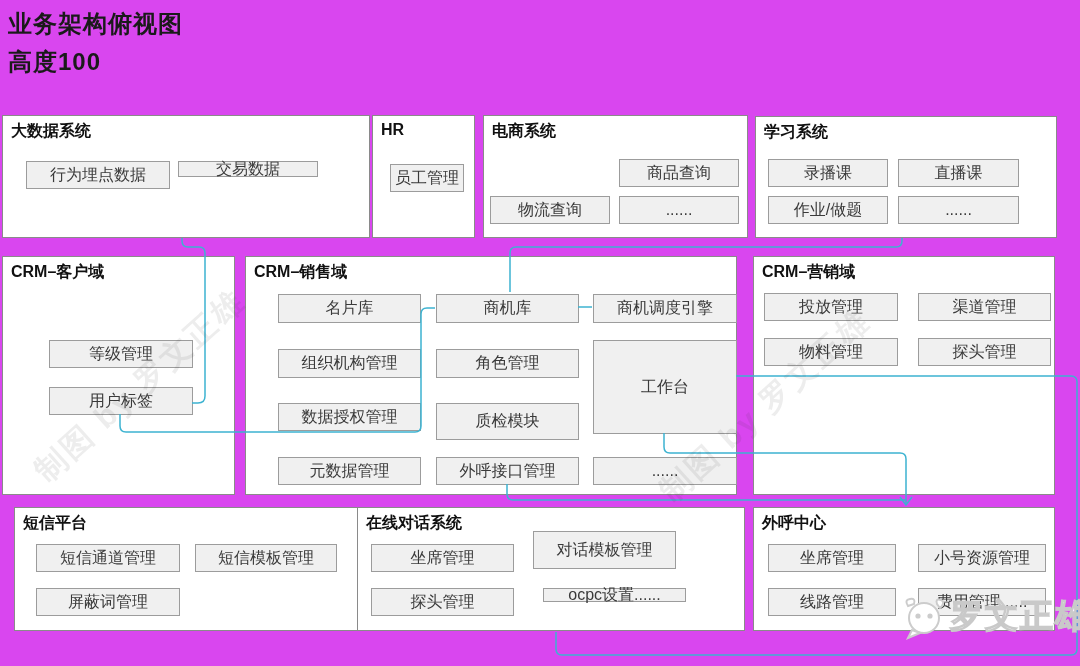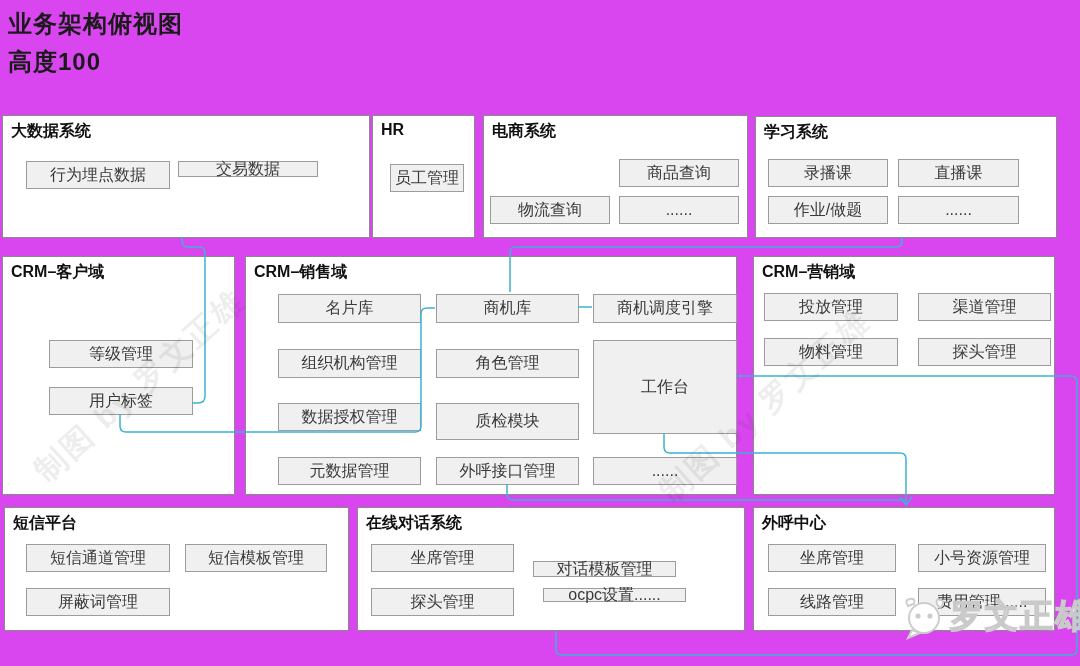--- a/index.html
+++ b/index.html
@@ -91,31 +91,31 @@
   </div>
 
   <div class="sysbox" style="left:753px;top:256px;width:302px;height:239px">
     <div class="sysbox-title">CRM–营销域</div>
     <div class="node" style="left:10px;top:36px;width:134px;height:28px">投放管理</div>
     <div class="node" style="left:164px;top:36px;width:133px;height:28px">渠道管理</div>
     <div class="node" style="left:10px;top:81px;width:134px;height:28px">物料管理</div>
     <div class="node" style="left:164px;top:81px;width:133px;height:28px">探头管理</div>
   </div>
 
-  <div class="sysbox" style="left:4px;top:507px;width:345px;height:124px">
+  <div class="sysbox" style="left:14px;top:507px;width:345px;height:124px">
     <div class="sysbox-title">短信平台</div>
     <div class="node" style="left:21px;top:36px;width:144px;height:28px">短信通道管理</div>
     <div class="node" style="left:180px;top:36px;width:142px;height:28px">短信模板管理</div>
     <div class="node" style="left:21px;top:80px;width:144px;height:28px">屏蔽词管理</div>
   </div>
 
   <div class="sysbox" style="left:357px;top:507px;width:388px;height:124px">
     <div class="sysbox-title">在线对话系统</div>
     <div class="node" style="left:13px;top:36px;width:143px;height:28px">坐席管理</div>
-    <div class="node" style="left:175px;top:53px;width:143px;height:16px">对话模板管理</div>
+    <div class="node" style="left:175px;top:23px;width:143px;height:38px">对话模板管理</div>
     <div class="node" style="left:13px;top:80px;width:143px;height:28px">探头管理</div>
     <div class="node" style="left:185px;top:80px;width:143px;height:14px">ocpc设置......</div>
   </div>
 
   <div class="sysbox" style="left:753px;top:507px;width:302px;height:124px">
     <div class="sysbox-title">外呼中心</div>
     <div class="node" style="left:14px;top:36px;width:128px;height:28px">坐席管理</div>
     <div class="node" style="left:164px;top:36px;width:128px;height:28px">小号资源管理</div>
     <div class="node" style="left:14px;top:80px;width:128px;height:28px">线路管理</div>
     <div class="node" style="left:164px;top:80px;width:128px;height:28px">费用管理......</div>

